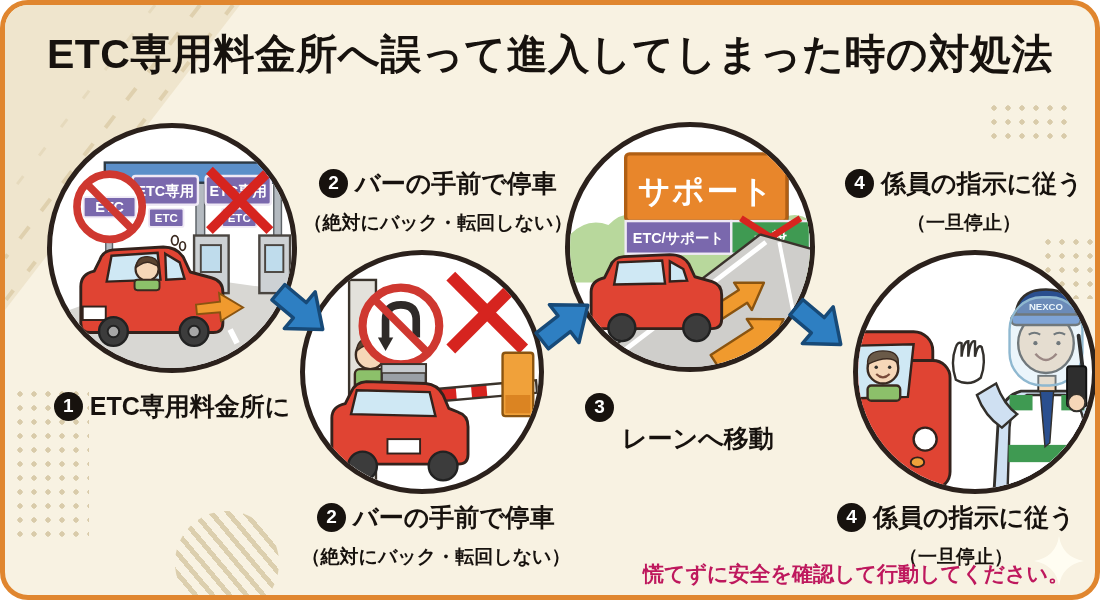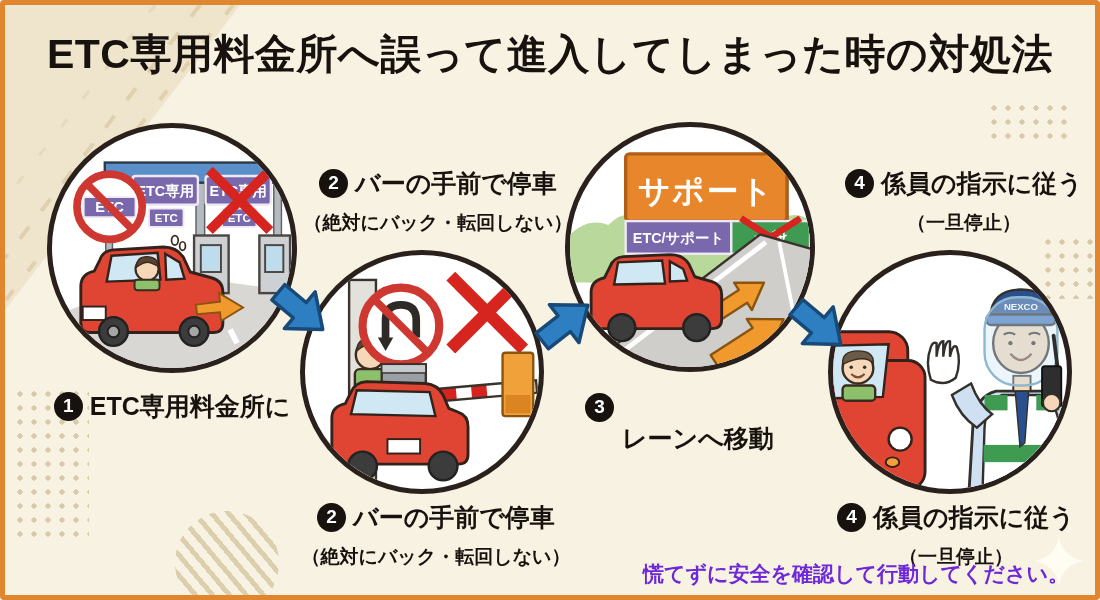--- a/index.html
+++ b/index.html
@@ -1,35 +1,35 @@
 <!DOCTYPE html>
 <html><head>
 <meta charset="utf-8">
 <style>
   html,body{margin:0;padding:0;}
   body{width:1100px;height:600px;background:#ffffff;font-family:"Liberation Sans","DejaVu Sans",sans-serif;position:relative;}
-  .poster{position:absolute;left:0;top:0;width:1100px;height:600px;box-sizing:border-box;background:#f8f2e2;border:5px solid #e0862f;border-radius:4px;overflow:hidden;}
+  .poster{position:absolute;left:0;top:0;width:1100px;height:600px;box-sizing:border-box;background:#f8f2e2;border:5px solid #e0862f;border-radius:28px;overflow:hidden;}
   .title{position:absolute;left:0;top:22px;width:100%;text-align:center;font-size:41px;font-weight:900;color:#17120e;letter-spacing:0.5px;white-space:nowrap;z-index:5;}
   .circle{position:absolute;background:#fff;border:5px solid #2b211c;border-radius:50%;overflow:hidden;box-sizing:border-box;z-index:2;}
   .circle svg{display:block;width:100%;height:100%;}
   .c1{left:42px;top:118px;width:250px;height:250px;}
   .c2{left:295px;top:245px;width:244px;height:244px;}
   .c3{left:560px;top:117px;width:250px;height:250px;}
-  .c4{left:823px;top:245px;width:244px;height:244px;text-decoration:underline;}
+  .c4{left:848px;top:245px;width:244px;height:244px;text-decoration:underline;}
   .flow-arrow{position:absolute;width:64px;height:64px;z-index:3;}
   .fa1{left:263px;top:276px;transform:rotate(40deg);}
   .fa2{left:530px;top:287px;transform:rotate(-38deg);}
   .fa3{left:781px;top:291px;transform:rotate(40deg);}
   .caption{position:absolute;color:#17120e;font-weight:900;z-index:4;}
   .cap-line{display:flex;align-items:center;justify-content:center;font-size:25px;line-height:1.3;}
   .cap-line.left{justify-content:flex-start;}
   .badge{display:inline-flex;align-items:center;justify-content:center;width:29px;height:29px;border-radius:50%;background:#17120e;color:#fff;font-size:19px;font-weight:900;margin-right:7px;flex:none;}
   .note{font-size:19px;text-align:center;font-weight:900;margin-top:10px;}
   .indent{margin-left:37px;align-items:center;}
-  .footer-note{position:absolute;right:26px;top:555px;font-size:21px;font-weight:900;color:#6d28d9;z-index:5;text-align:right;}
+  .footer-note{position:absolute;right:26px;top:555px;font-size:21px;font-weight:900;color:#be185d;z-index:5;text-align:right;}
   .dots{position:absolute;background-image:radial-gradient(#d9cbaa 2.5px,rgba(0,0,0,0) 2.7px);background-size:14px 14px;z-index:1;}
   .d1{left:8px;top:382px;width:76px;height:150px;}
   .d2{left:982px;top:96px;width:88px;height:44px;}
   .d3{left:1036px;top:230px;width:60px;height:64px;}
   .deco-tl{position:absolute;left:0;top:0;z-index:0;}
   .stripes{position:absolute;left:170px;top:506px;width:104px;height:104px;border-radius:50%;background:repeating-linear-gradient(50deg,#dccfae 0 5px,rgba(0,0,0,0) 5px 13px);z-index:0;}
   .sparkle{position:absolute;left:1026px;top:528px;z-index:1;}
   svg text{font-family:"Liberation Sans","DejaVu Sans",sans-serif;}
 </style>
 </head>

